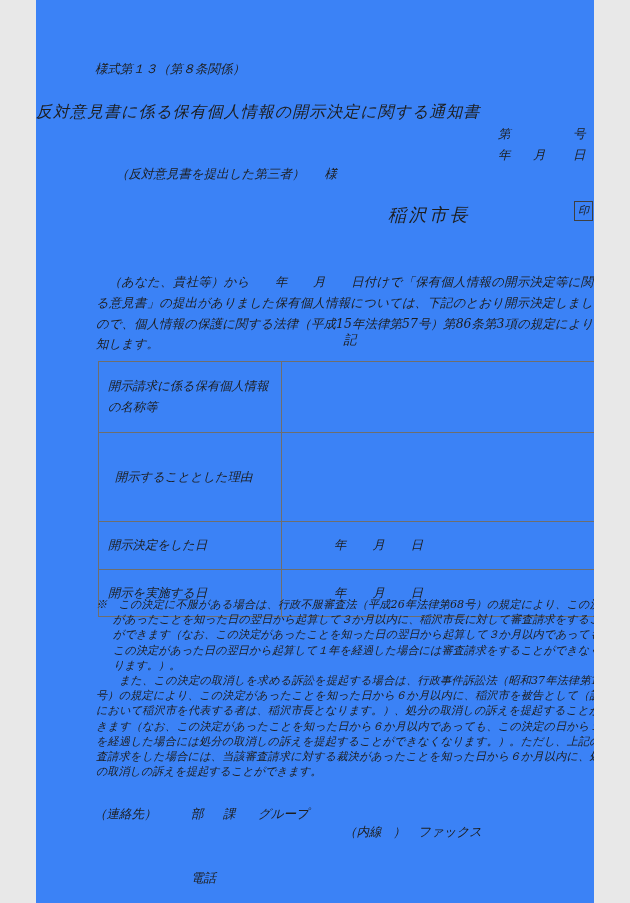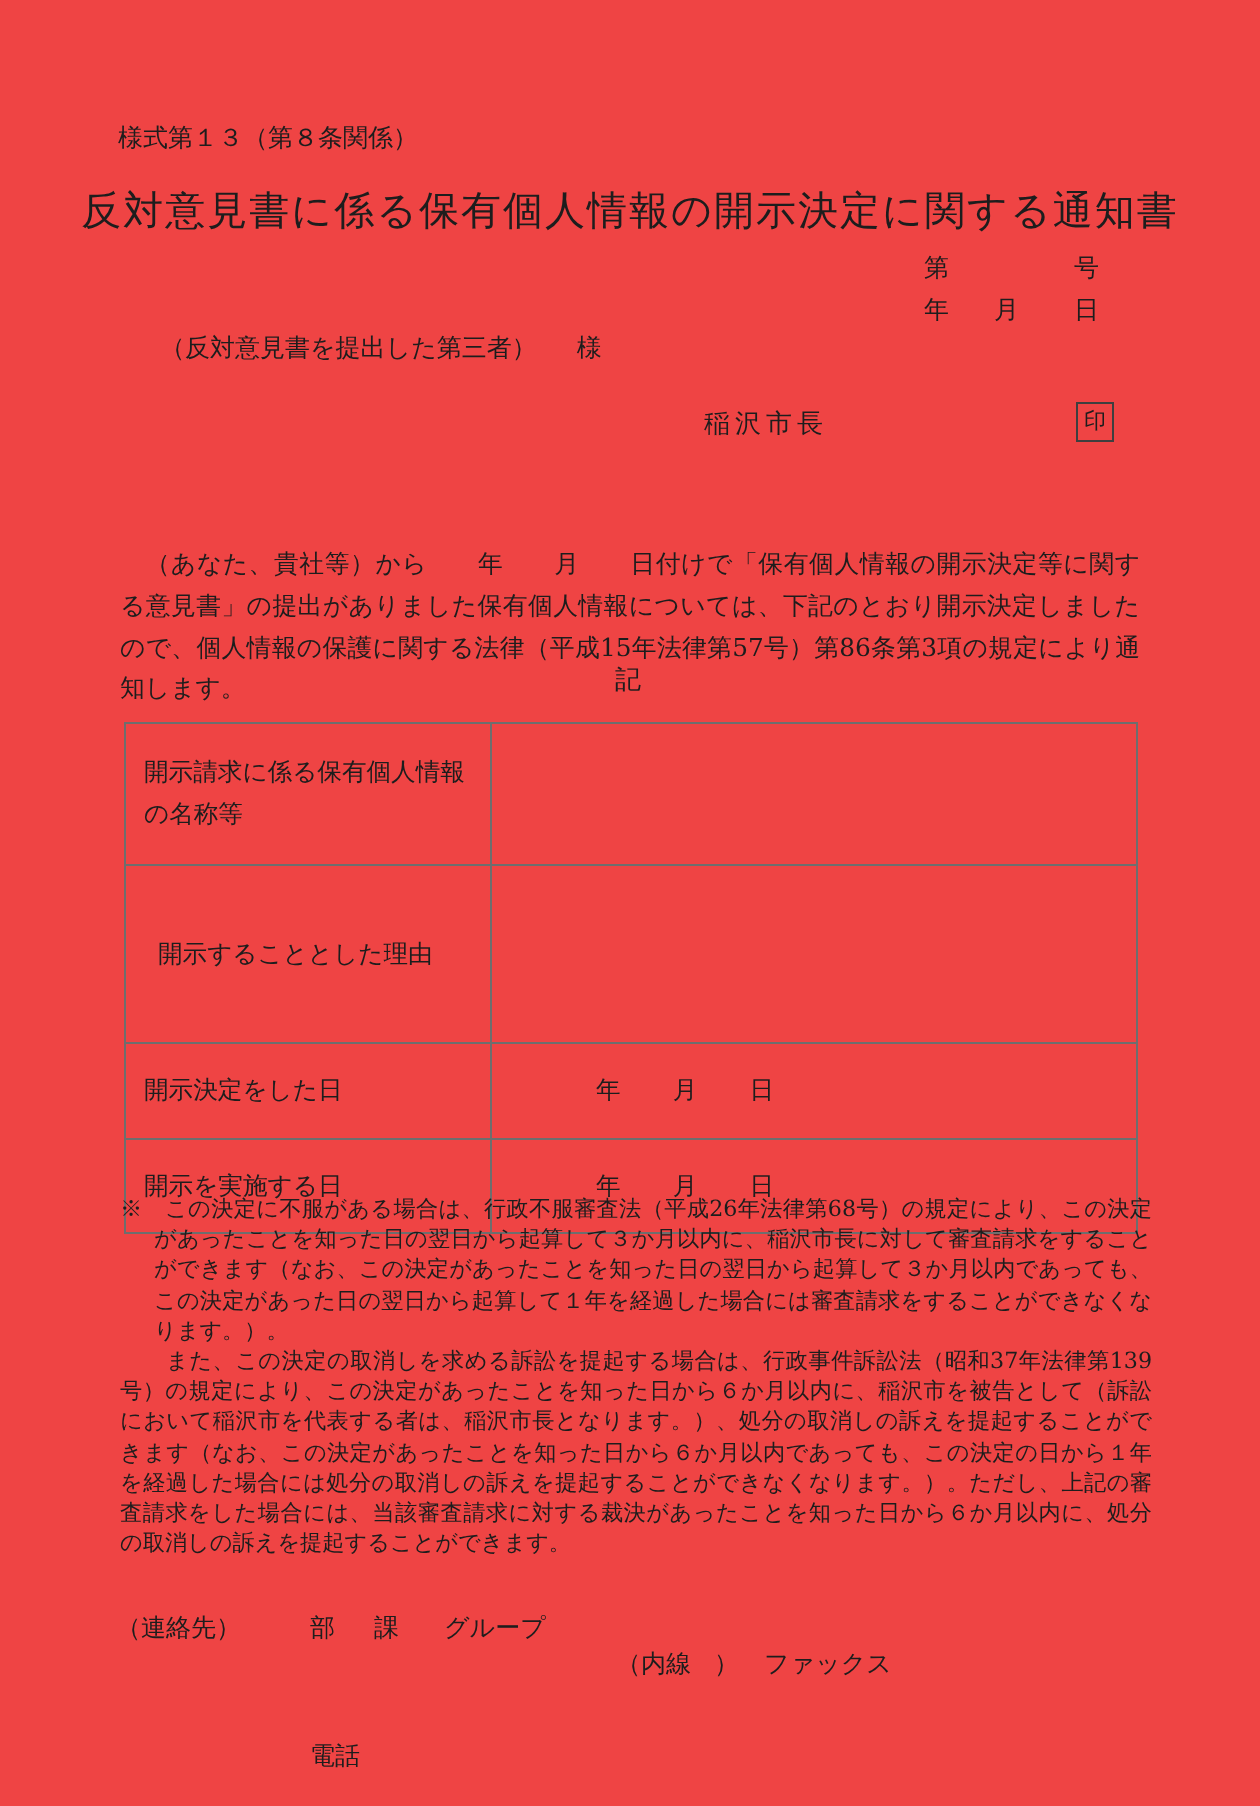--- a/index.html
+++ b/index.html
@@ -2,39 +2,40 @@
 <html lang="ja"><head>
 <meta charset="utf-8">
 <style>
   html, body { margin: 0; padding: 0; }
   body {
     background: #e8e8e8;
     font-family: "DejaVu Serif", "Liberation Serif", serif;
   }
   .page {
     position: relative;
-    width: 630px;
+    width: 558px;
     height: 903px;
     margin: 0 auto;
-    background: #ef4444;
+    background: #3b82f6;
     color: #1d1d1d;
     overflow: hidden;
+    font-style: italic;
   }
   .abs { position: absolute; white-space: nowrap; }
 
   .form-number { left: 59px; top: 61px; font-size: 12.5px; }
-  .doc-title   { left: 0; right: 0; top: 92px; text-align: center;
-                 font-size: 20px; letter-spacing: 1px; }
+  .doc-title   { left: 0; right: 0; top: 102px; 
+                 font-size: 16px; letter-spacing: 1px; }
 
   .tok { position: absolute; font-size: 12.5px; white-space: nowrap; }
 
   .addressee   { left: 80px; top: 166px; font-size: 12.5px; }
   .addressee .honorific { margin-left: 20px; }
 
-  .sender      { left: 352px; top: 203px; font-size: 13px; letter-spacing: 2.5px; }
+  .sender      { left: 352px; top: 203px; font-size: 18px; letter-spacing: 2.5px; }
   .seal-box    { left: 538px; top: 201px; width: 17px; height: 18px;
                  border: 1px solid #3f3f3f; font-size: 11px; line-height: 18px;
                  text-align: center; letter-spacing: 0; }
 
   .body-par {
     position: absolute; left: 60px; top: 272px; width: 510px;
     font-size: 12.4px; line-height: 20.8px;
     text-align: justify; text-justify: inter-ideograph;
   }
   .ki { left: 60px; top: 331px; width: 508px; text-align: center; font-size: 13px; }

